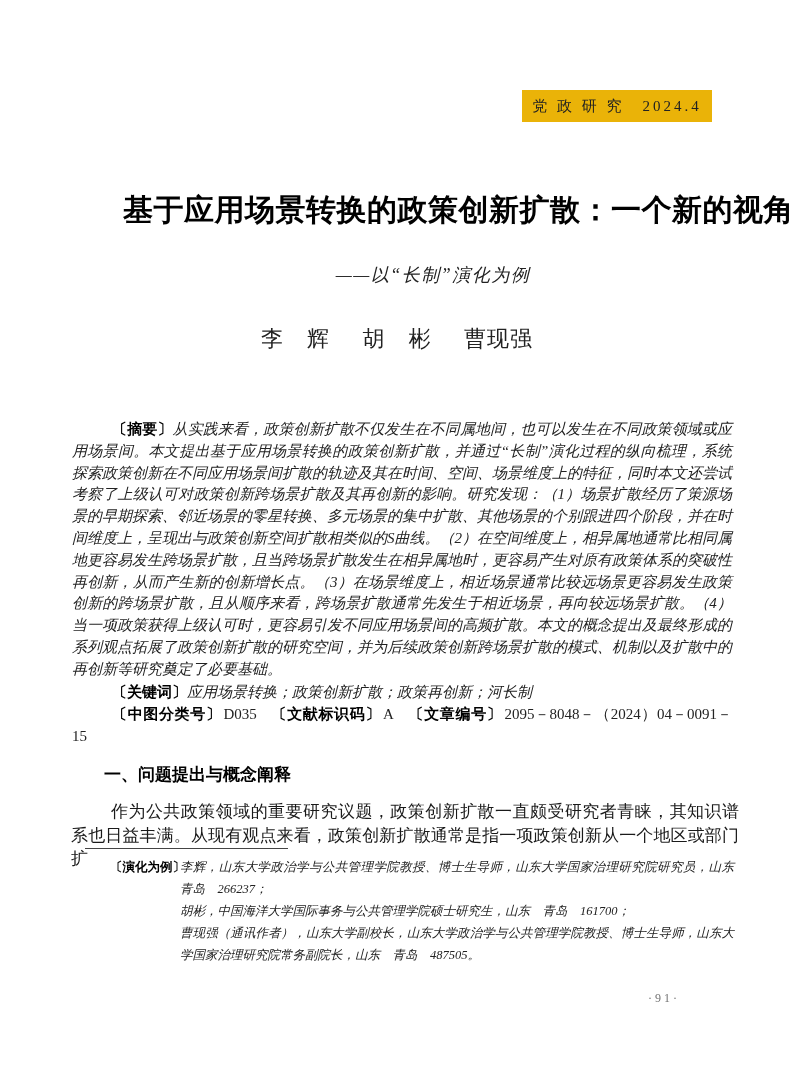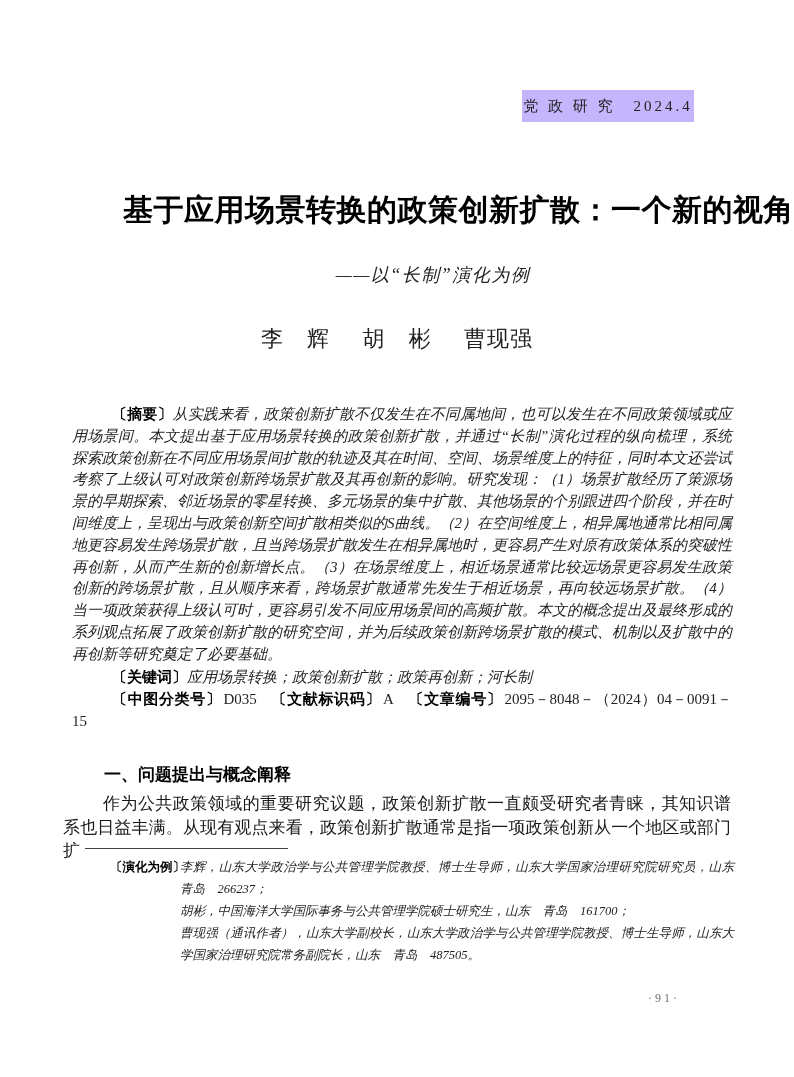--- a/index.html
+++ b/index.html
@@ -10,22 +10,22 @@
     background: #ffffff;
     color: #1a1a1a;
     font-family: "Liberation Serif", "DejaVu Serif", serif;
     overflow: hidden;
   }
 
   
   .badge {
     position: absolute;
     left: 522px; top: 90px;
-    width: 172px; height: 32px;
-    background: #c4b5fd;
+    width: 190px; height: 32px;
+    background: #eab308;
     display: flex; align-items: center; justify-content: center;
     font-size: 15px;
     letter-spacing: 3px;
     color: #222;
     white-space: nowrap;
   }
 
   .title {
     position: absolute;
     left: 0; top: 190px;
@@ -58,21 +58,21 @@
     text-align: center;
     font-size: 22px;
     letter-spacing: 1px;
     color: #222;
   }
   .authors .author { margin: 0 13px; }
 
   
   .abstract {
     position: absolute;
-    left: 72px; top: 403px;
+    left: 72px; top: 418px;
     width: 660px;
     font-size: 15px;
     line-height: 21.8px;
     text-align: justify;
     color: #222;
   }
   .abstract p { margin: 0; text-indent: 40px; }
   .lbl {
     font-family: "Liberation Sans", "DejaVu Sans", sans-serif;
     font-weight: 700;
@@ -91,21 +91,21 @@
     font-family: "Liberation Sans", "DejaVu Sans", sans-serif;
     font-weight: 700;
     font-size: 17px;
     color: #000;
   }
 
   .body-para {
     position: absolute;
     left: 63px; top: 792px;
     width: 668px;
-    margin: 0;
+    margin: 8px;
     font-size: 17px;
     line-height: 23.5px;
     text-align: justify;
     text-indent: 40px;
     color: #1a1a1a;
   }
 
   .fn-rule {
     position: absolute;
     left: 85px; top: 848px;

